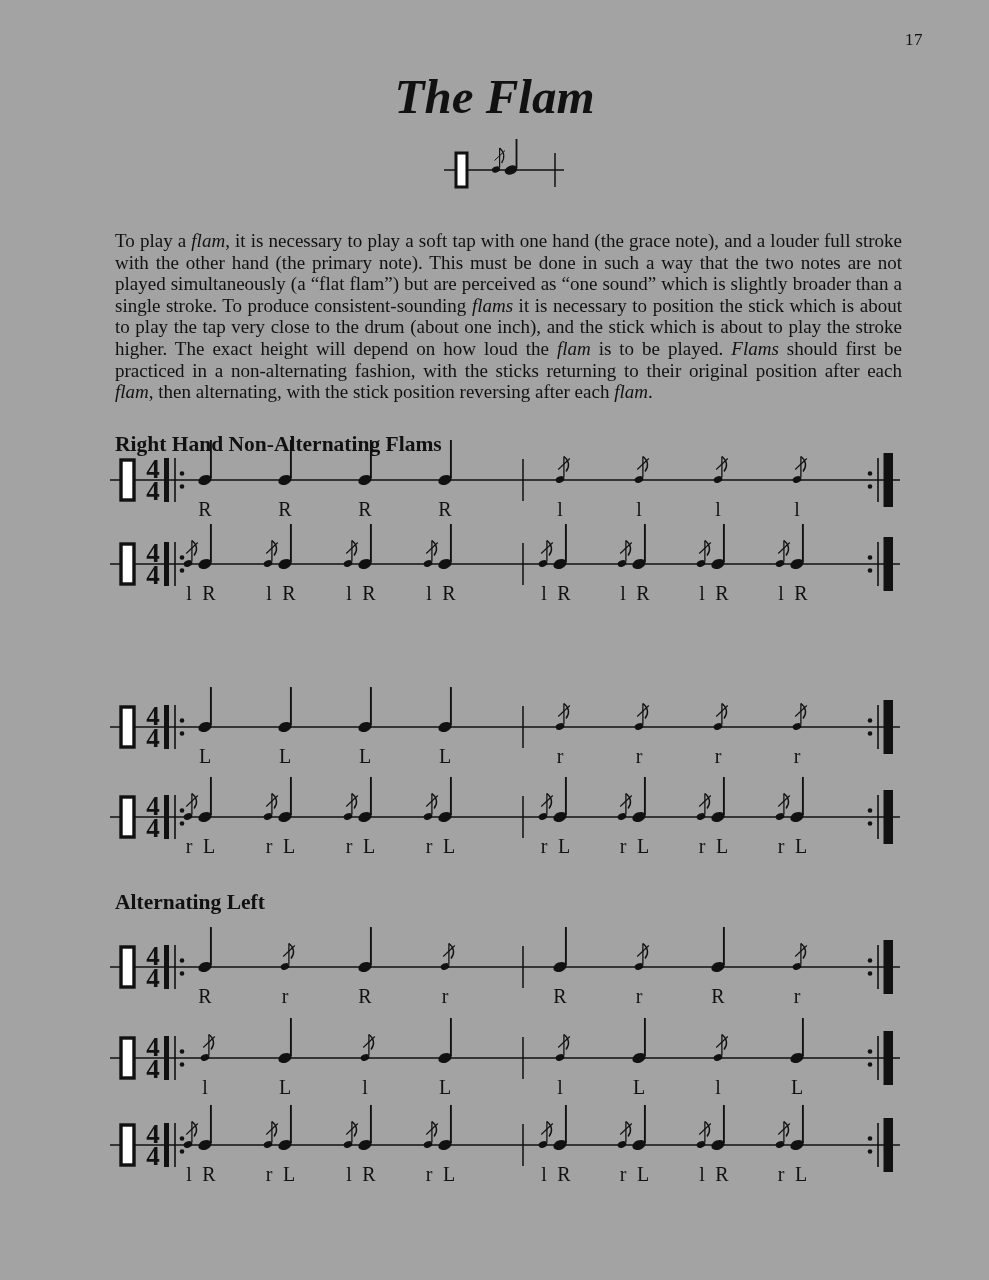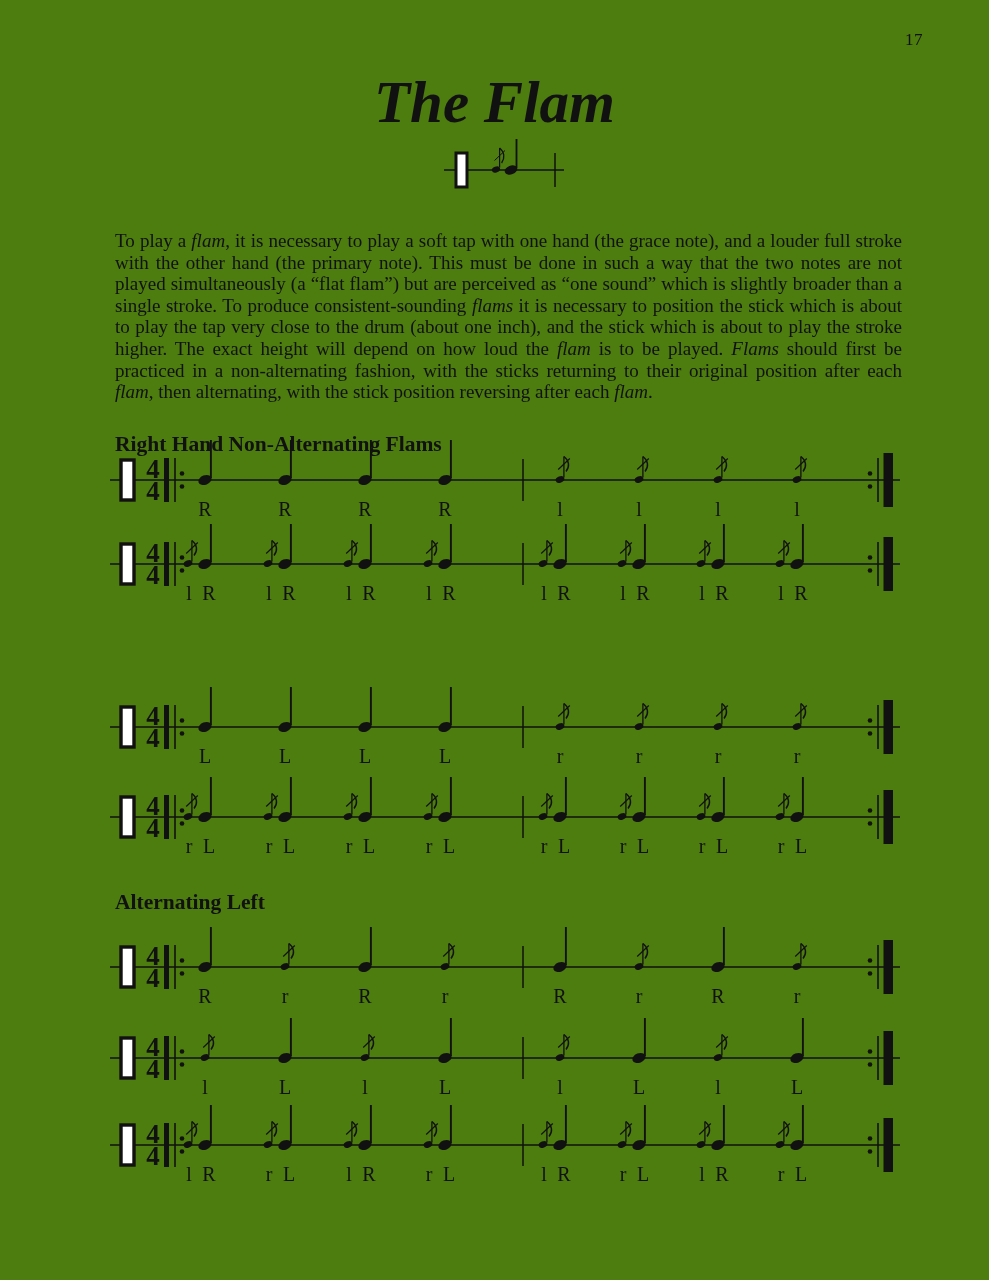--- a/index.html
+++ b/index.html
@@ -1,32 +1,32 @@
 <!DOCTYPE html>
 <html><head>
 <meta charset="utf-8">
 <style>
   html,body{margin:0;padding:0;background:#e8e8e8;}
   .page{
     position:relative;
     width:989px;height:1280px;
-    background:#4d7c0f;
+    background:#a3a3a3;
     font-family:"Liberation Serif", serif;
     color:#111;
     overflow:hidden;
     margin:0 auto;
   }
   .page-number{
     position:absolute;top:30px;right:66px;
     font-size:17px;letter-spacing:.5px;
   }
   .title{
     position:absolute;top:68px;left:0;width:100%;
     text-align:center;font-style:italic;font-weight:600;
-    font-size:59px;
+    font-size:49px;
   }
   .example-staff{
     position:absolute;top:136px;left:440px;width:130px;height:64px;
   }
   .intro{
     position:absolute;top:214px;left:115px;width:787px;
     font-size:19px;line-height:21.6px;
     text-align:justify;
     margin-top:16px;
   }

